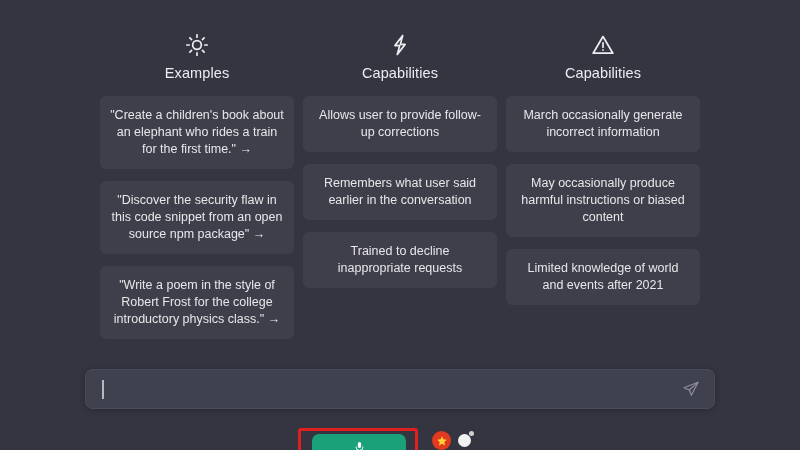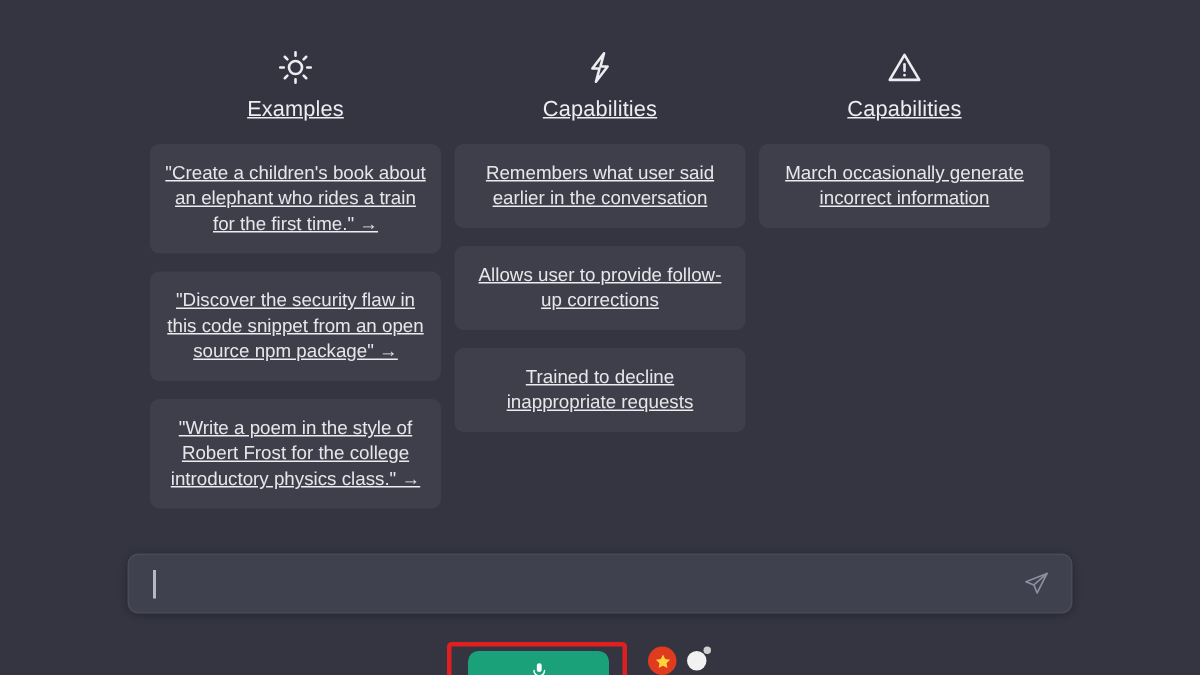--- a/index.html
+++ b/index.html
@@ -26,21 +26,20 @@
     height: 358px;
     padding-top: 32px;
   }
 
   #columns {
     display: flex;
     justify-content: center;
     gap: 9px;
     width: 600px;
     margin: 0 auto;
-    text-decoration: underline;
   }
 
   .column {
     width: 194px;
     display: flex;
     flex-direction: column;
     align-items: center;
   }
 
   .col-icon {
@@ -228,37 +227,39 @@
     </div>
 
     <div class="column">
       <span class="col-icon">
         <svg viewBox="0 0 24 24" fill="none" stroke="currentColor" stroke-width="1.6" stroke-linecap="round" stroke-linejoin="round">
           <path d="M14.5 3.2 7.3 12.6h4.4L9.5 20.8l7.2-9.4h-4.4z"></path>
         </svg>
       </span>
       <div class="col-title">Capabilities</div>
       <div class="cards">
+        <div class="card">Allows user to provide follow-up corrections</div>
         <div class="card">Remembers what user said earlier in the conversation</div>
-        <div class="card">Allows user to provide follow-up corrections</div>
         <div class="card">Trained to decline inappropriate requests</div>
       </div>
     </div>
 
     <div class="column">
       <span class="col-icon">
         <svg viewBox="0 0 24 24" fill="none" stroke="currentColor" stroke-width="1.6" stroke-linecap="round" stroke-linejoin="round">
           <path d="M12 4.2 2.9 19.6h18.2z"></path>
           <path d="M12 10v4"></path>
           <path d="M12 16.6v.1"></path>
         </svg>
       </span>
       <div class="col-title">Capabilities</div>
       <div class="cards">
         <div class="card">March occasionally generate incorrect information</div>
+        <div class="card">May occasionally produce harmful instructions or biased content</div>
+        <div class="card">Limited knowledge of world and events after 2021</div>
       </div>
     </div>
 
   </div>
 </div>
 
 <div id="composer-wrap">
   <div id="composer">
     <div id="caret"></div>
     <input id="composer-input" type="text" placeholder="" style="">

